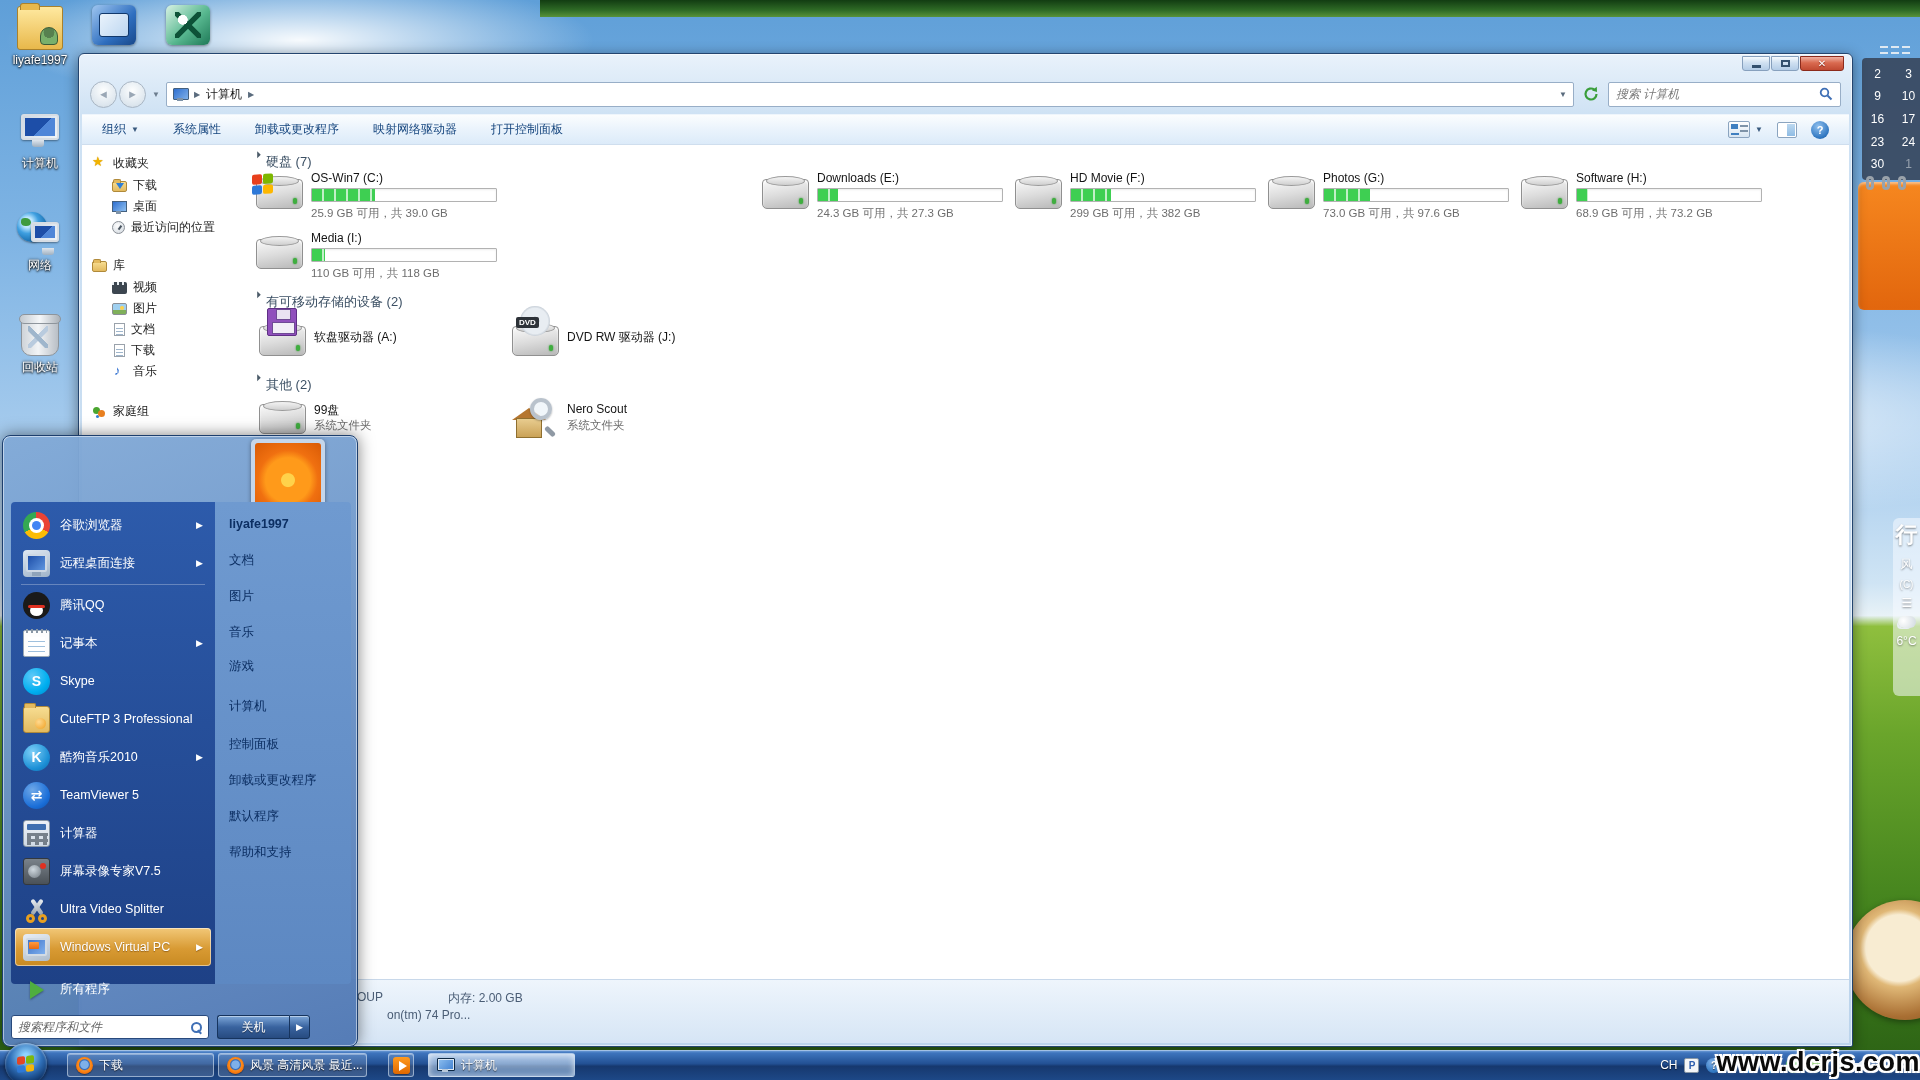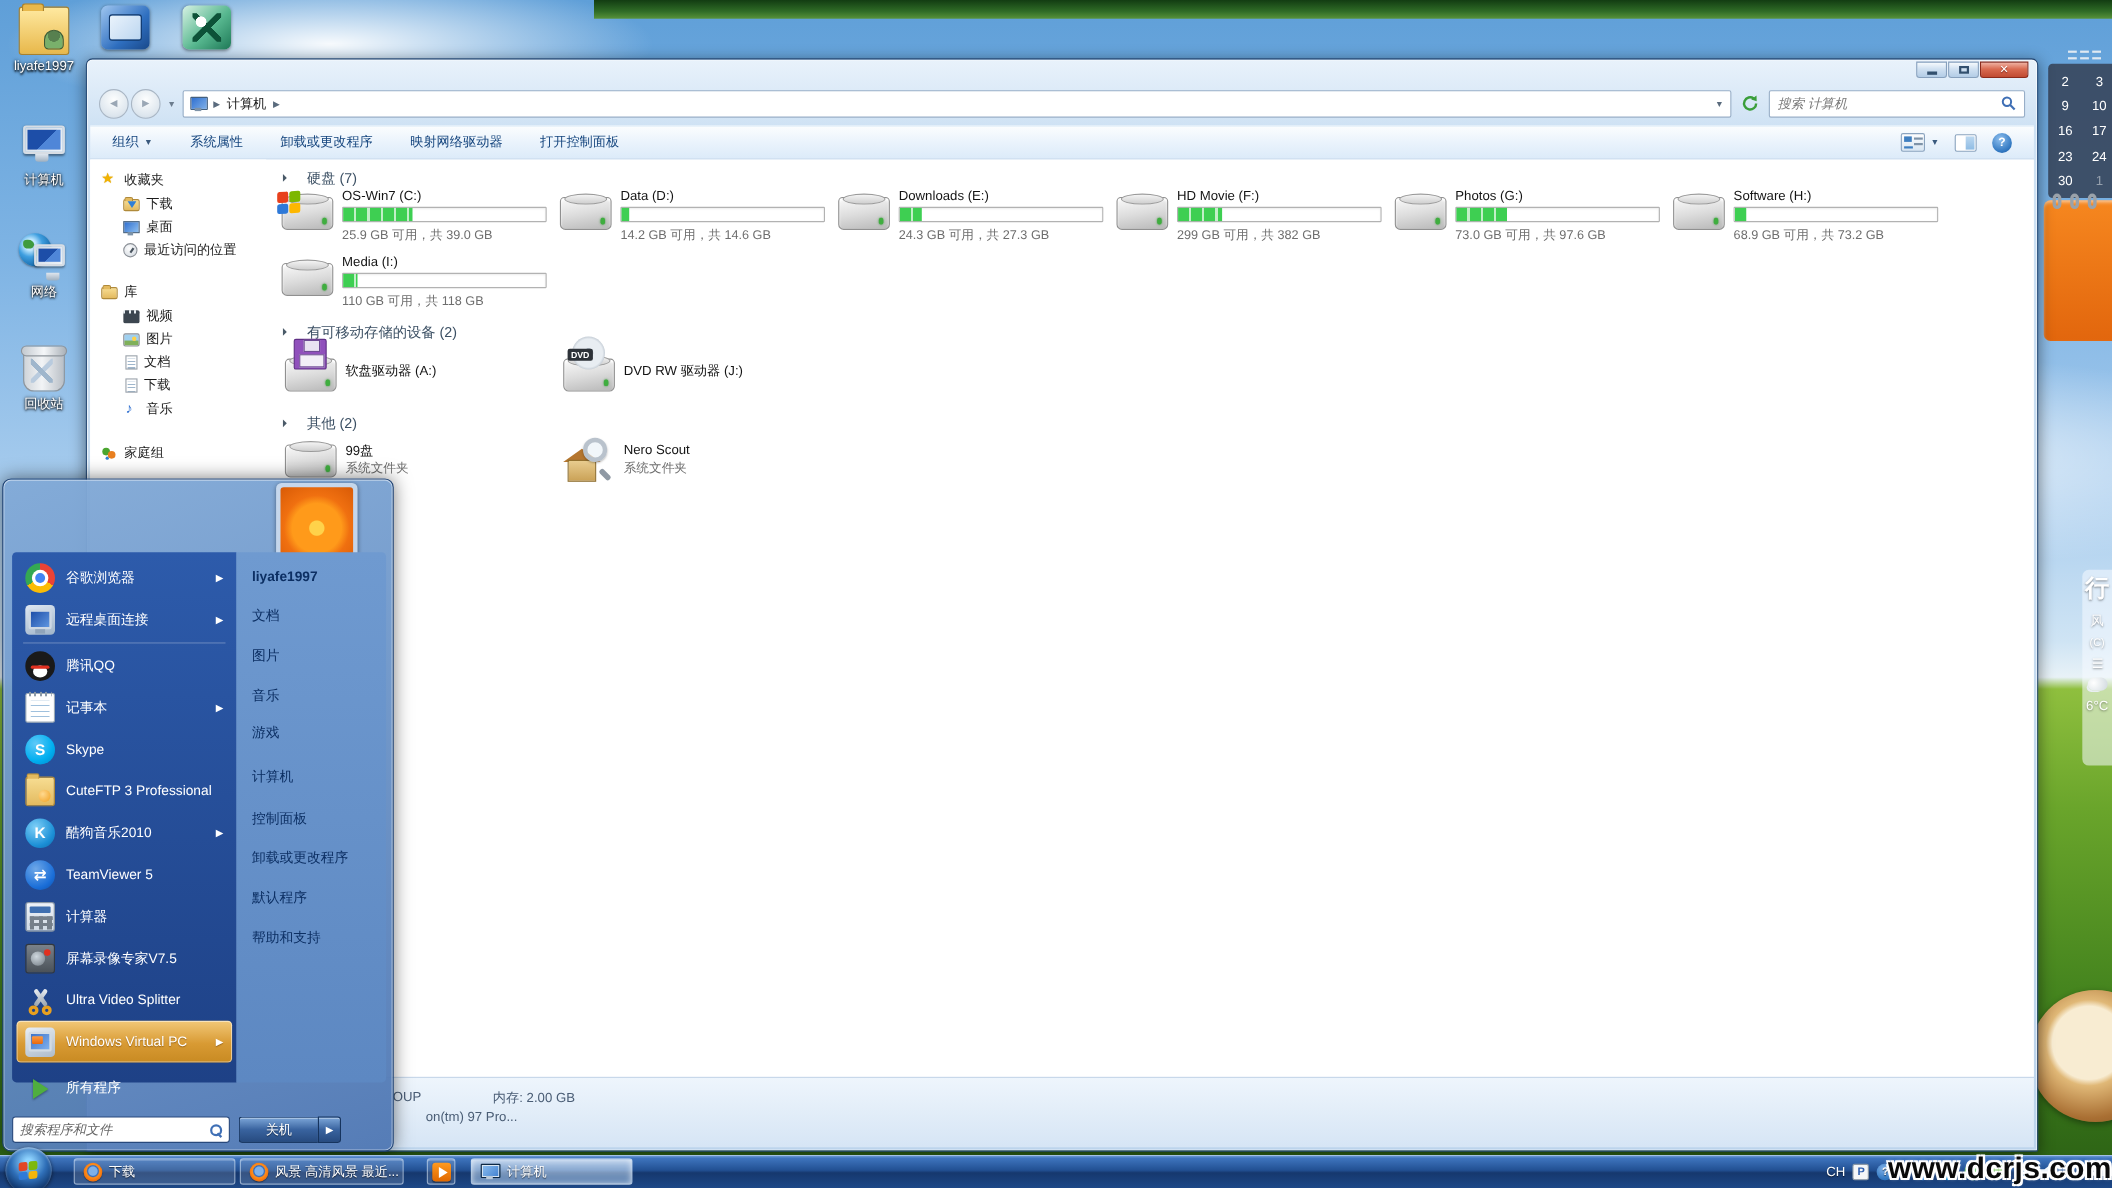--- a/index.html
+++ b/index.html
@@ -111,21 +111,21 @@
   .mi-film::after{content:"";position:absolute;left:0;bottom:0;width:100%;height:8px;background:#5a6films}
   .mi-pic{border:1px solid #8a8f96;border-radius:2px;height:12px;margin-top:1px;background:linear-gradient(180deg,#9fd0f0 0 55%,#7fb05a 56%)}
   .mi-pic::after{content:"";position:absolute;right:2px;top:2px;width:4px;height:4px;border-radius:50%;background:#ffd24a}
   .mi-doc{border:1px solid #9aa2ab;background:#fff;width:11px;height:13px;margin-left:2px;
     background-image:repeating-linear-gradient(180deg,#fff 0 2px,#9fb6cc 2px 3px);background-size:7px 100%;background-position:1px 2px;background-repeat:no-repeat}
   .mi-note::before{content:"♪";color:#2f6fd0;font-size:13px;position:absolute;top:-2px;left:2px}
   .mi-home::before{content:"";position:absolute;left:1px;top:2px;width:7px;height:7px;border-radius:50%;background:#4aa52f}
   .mi-home::after{content:"";position:absolute;left:6px;top:5px;width:7px;height:7px;border-radius:50%;background:#e87f1f;box-shadow:-4px 3px 0 -2px #2f7fd6}
   
   #main{position:absolute;left:160px;right:0;top:0;bottom:0}
-  .ghead{position:absolute;display:flex;align-items:center;gap:20px;color:#3c5064;font-size:13px}
+  .ghead{position:absolute;display:flex;gap:7px;color:#3c5064;font-size:13px}
   .ghead .tri{width:0;height:0;border-left:5px solid transparent;border-top:5px solid #4a5a68;transform:rotate(45deg) translateY(-1px)}
   .tile{position:absolute;width:250px;height:52px}
   .tname{position:absolute;left:55px;top:0;color:#141414}
   .tbar{position:absolute;left:55px;top:17px;width:186px;height:14px;border:1px solid #b2b2b2;background:#fff;border-radius:1px;box-shadow:inset 0 1px 2px rgba(0,0,0,.08)}
   .tbar i{display:block;height:100%;background:repeating-linear-gradient(90deg,#3ecf52 0 10px,#c2efc8 10px 12px)}
   .tinfo{position:absolute;left:55px;top:35px;color:#6e6e6e;font-size:11.5px}
   .hdd{position:absolute;left:0;top:8px;width:47px;height:30px;background:linear-gradient(170deg,#fafafa,#dcdcdc 50%,#b8b8b8);border:1px solid #909090;border-radius:4px 4px 5px 5px;box-shadow:inset 0 2px 2px #fff}
   .hdd::before{content:"";position:absolute;left:3px;top:-4px;right:3px;height:8px;background:linear-gradient(#f4f4f4,#cfcfcf);border:1px solid #9a9a9a;border-radius:50%}
   .hdd::after{content:"";position:absolute;right:5px;bottom:4px;width:4px;height:6px;background:#3fae3f;border-radius:2px;box-shadow:0 0 2px #2f8f2f}
   .winflag{position:absolute;left:-5px;top:-6px;width:22px;height:20px;display:grid;grid-template-columns:10px 10px;grid-gap:1px;transform:skewY(-4deg)}
@@ -427,28 +427,20 @@
               <i class="wf3"></i>
               <i class="wf4"></i>
             </div>
           </div>
         <div class="tname">OS-Win7 (C:)</div>
         <div class="tbar">
             <i style="width: 34%;"></i>
           </div>
         <div class="tinfo">25.9 GB 可用，共 39.0 GB</div>
       </div>
-      <div class="tile" style="left:267px;top:26px">
-        <div class="hdd"></div>
-        <div class="tname">Data (D:)</div>
-        <div class="tbar">
-            <i style="width: 4%;"></i>
-          </div>
-        <div class="tinfo">14.2 GB 可用，共 14.6 GB</div>
-      </div>
       <div class="tile" style="left:520px;top:26px">
         <div class="hdd"></div>
         <div class="tname">Downloads (E:)</div>
         <div class="tbar">
             <i style="width: 11%;"></i>
           </div>
         <div class="tinfo">24.3 GB 可用，共 27.3 GB</div>
       </div>
       <div class="tile" style="left:773px;top:26px">
         <div class="hdd"></div>
@@ -518,21 +510,21 @@
           </div>
         <div class="fname">Nero Scout</div>
         <div class="fdesc">系统文件夹</div>
       </div>
     </div>
   </div>
 
   <div id="details">
     <span class="fr" style="left:275px;top:10px">OUP</span>
     <span class="fr" style="left:366px;top:10px">内存: 2.00 GB</span>
-    <span class="fr" style="left:305px;top:28px">on(tm) 97 Pro...</span>
+    <span class="fr" style="left:305px;top:28px">on(tm) 74 Pro...</span>
   </div>
 </div>
 
 <div id="menu">
   <div id="avatar">
       <div class="img"></div>
     </div>
   <div id="cols">
     <div id="lcol">
       <div class="litem" style="top:4px">

